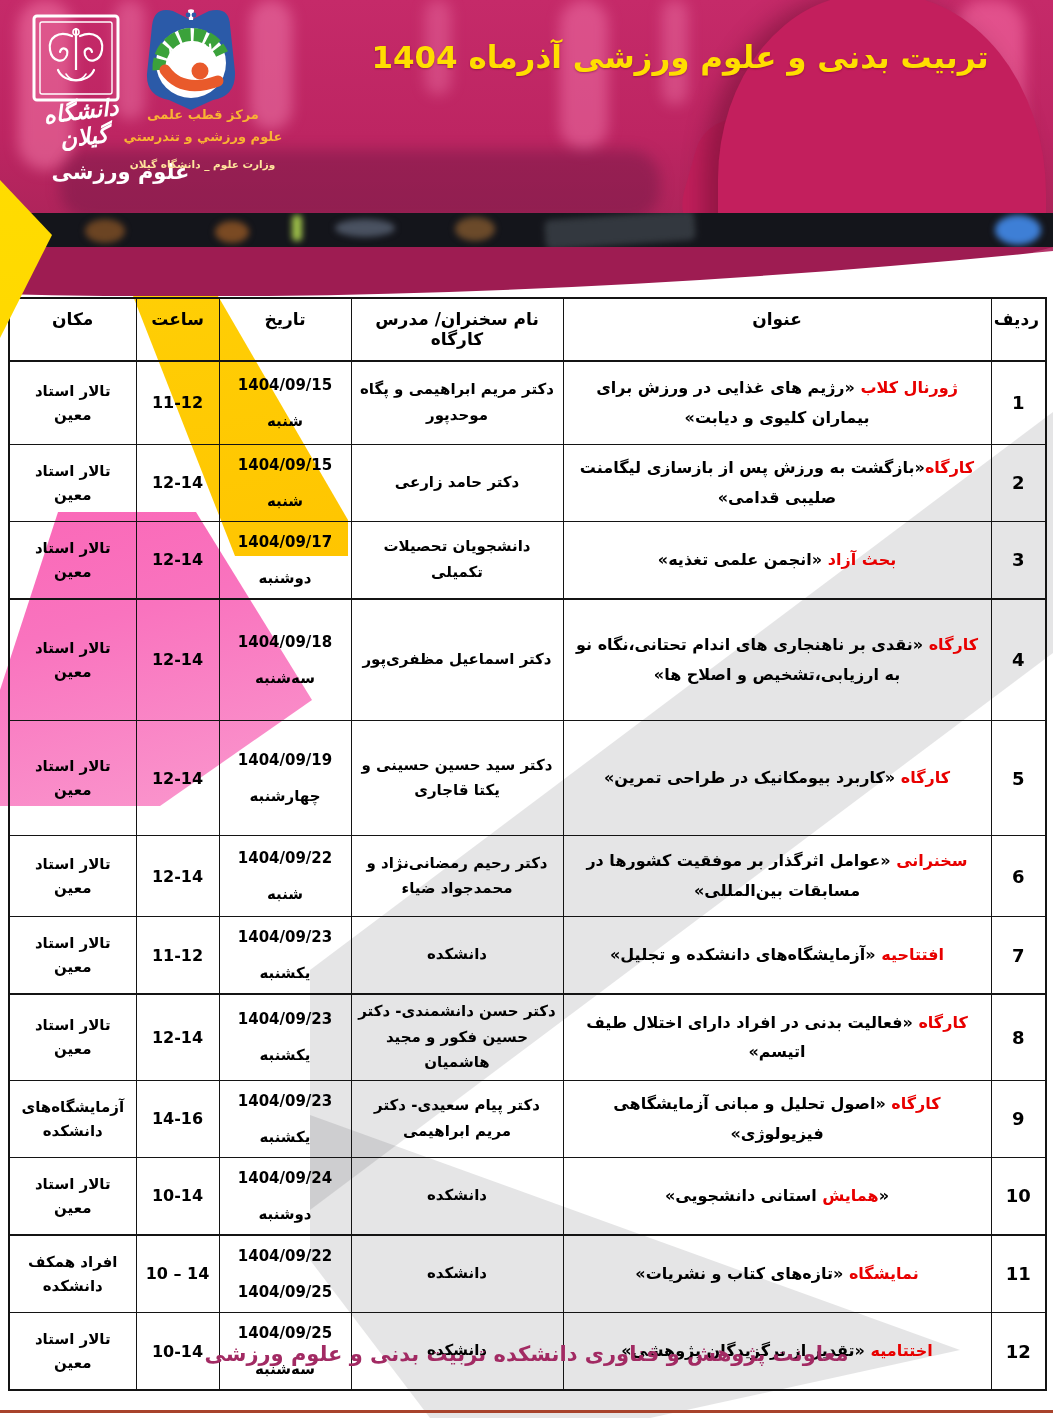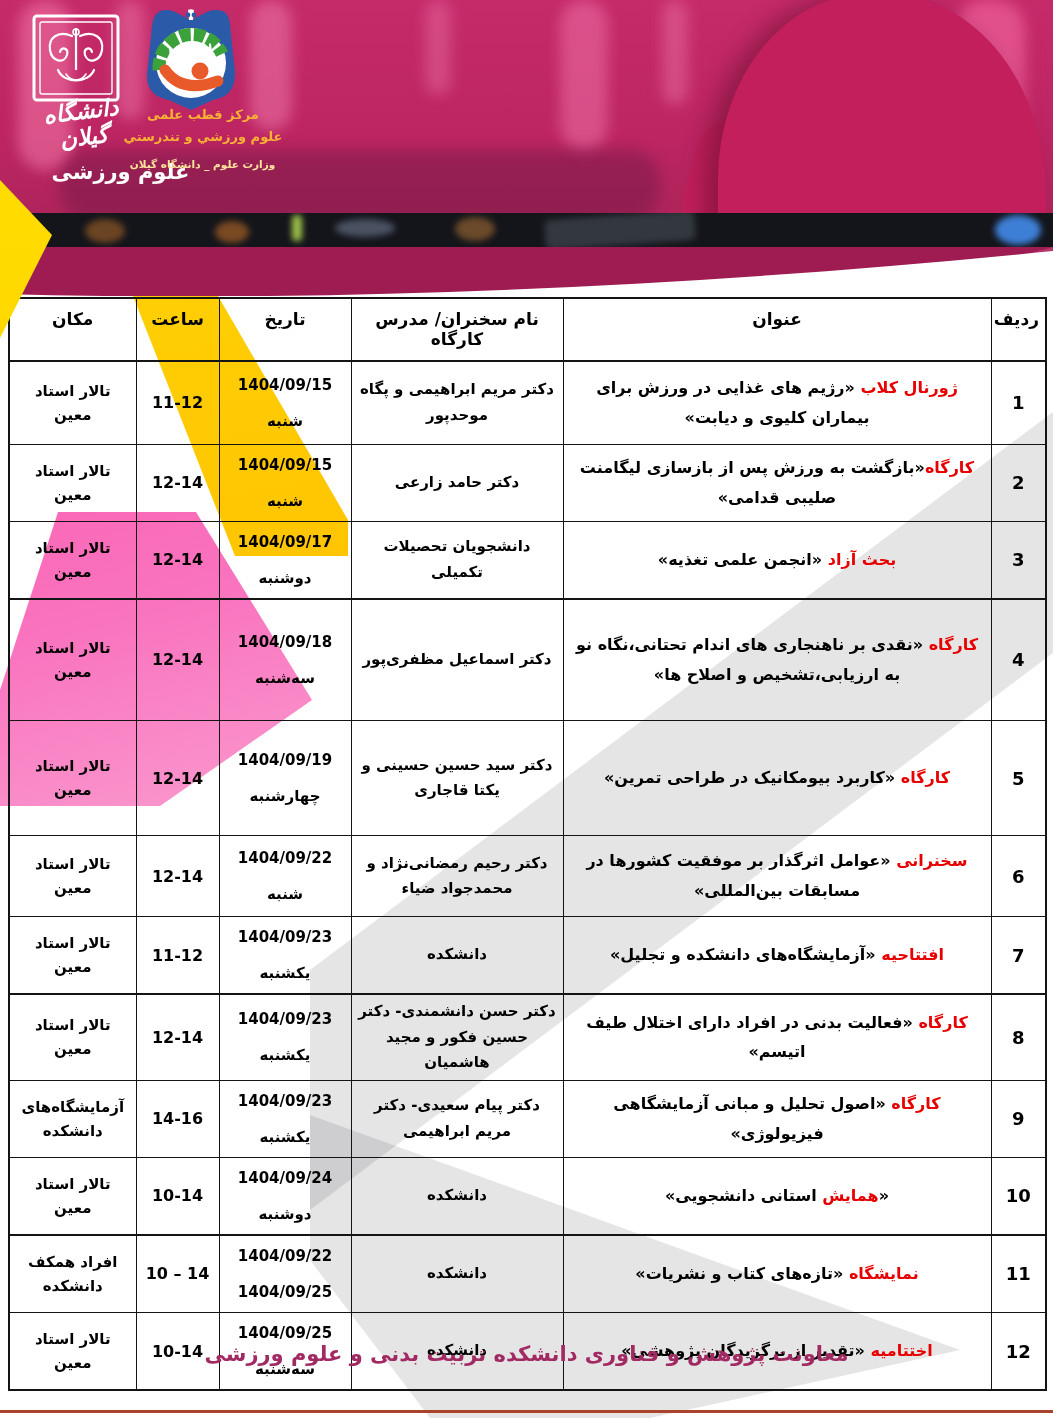--- a/index.html
+++ b/index.html
@@ -136,20 +136,21 @@
       <path d="M23,62 Q40,86 76,73" fill="none" stroke="#e95a2b" stroke-width="11" stroke-linecap="round"></path>
     </svg>
 
     <div class="calligraphy">دانشگاه گیلان</div>
     <div class="faculty2">علوم ورزشی</div>
     <div class="center1">مرکز قطب علمی</div>
     <div class="center2">علوم ورزشي و تندرستي</div>
     <div class="center3">وزارت علوم _ دانشگاه گیلان</div>
 
     <div class="title">
+      <div>تربیت بدنی و علوم ورزشی آذرماه 1404</div>
     </div>
   </div>
 
   <div class="tablewrap">
     <table>
       <colgroup>
         <col style="width:55px">
           <col style="width:428px">
           <col style="width:212px">
         <col style="width:132px">

